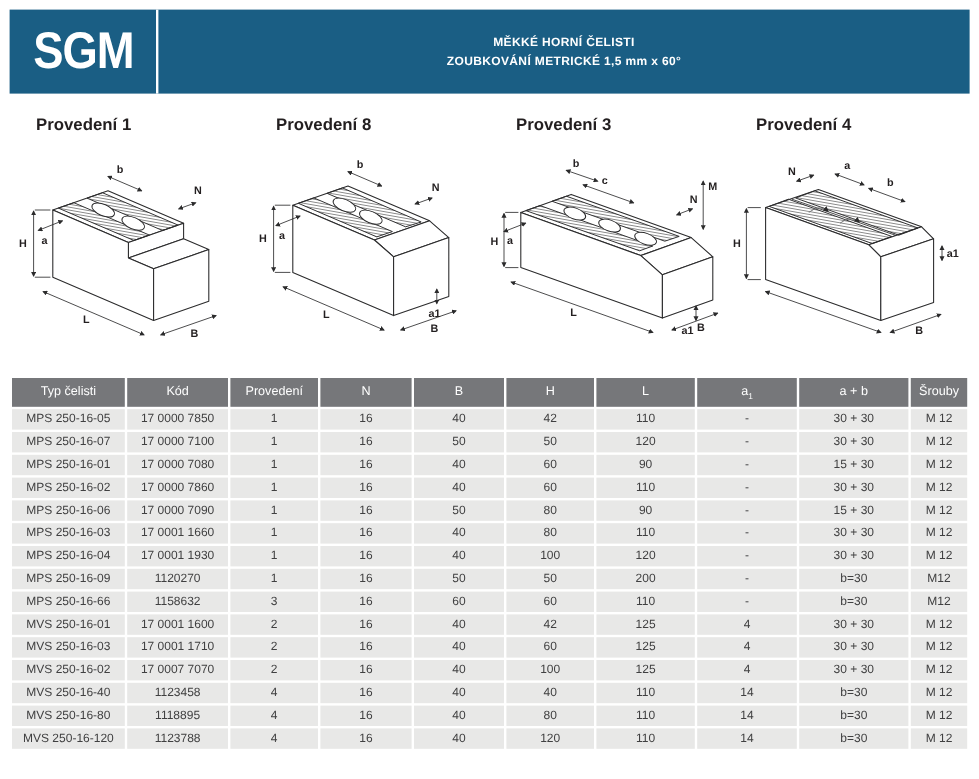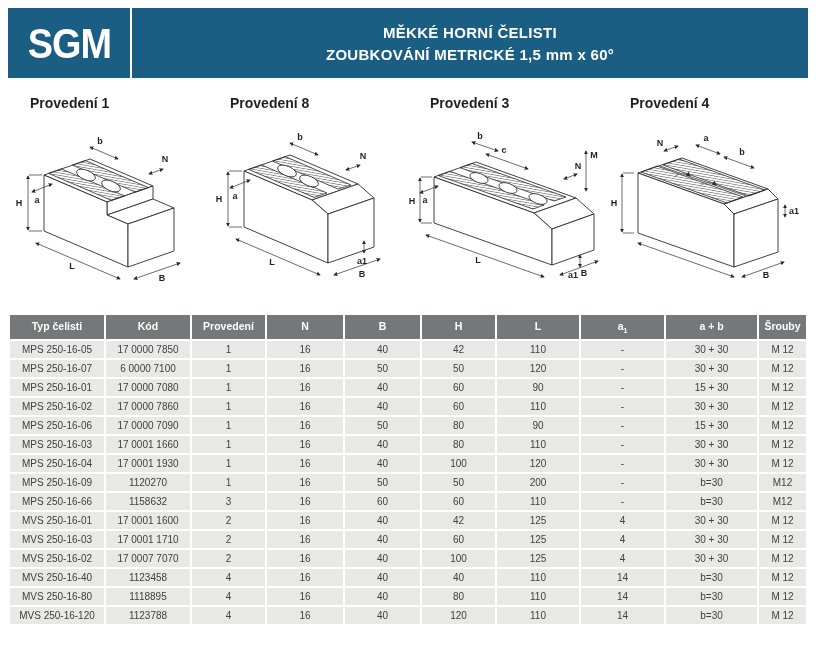--- a/index.html
+++ b/index.html
@@ -7,33 +7,33 @@
     --th-bg:#76777a;
     --row-bg:#e8e8e7;
   }
   html,body{margin:0;padding:0;background:#fff;}
   body{width:816px;height:649px;font-family:"Liberation Sans",sans-serif;overflow:hidden;}
   .page{padding:8px;}
   .banner{height:70px;background:var(--banner-bg);display:flex;color:#fff;}
   .logo-box{width:122px;display:flex;align-items:center;justify-content:center;border-right:2px solid #fff;flex:none;}
   .logo{font-size:43px;font-weight:bold;letter-spacing:-1px;transform:scaleX(.88);display:inline-block;}
   .titles{flex:1;display:flex;flex-direction:column;align-items:center;justify-content:center;gap:5px;}
-  .title-line{font-size:15px;font-weight:bold;letter-spacing:.3px;white-space:nowrap;}
+  .title-line{font-size:10px;font-weight:bold;letter-spacing:.3px;white-space:nowrap;}
   .drawings{display:flex;margin-top:15px;}
   .fig{width:200px;flex:none;}
   .fig h3{margin:2px 0 0 22px;font-size:14px;color:#231f20;font-weight:bold;}
   .fig svg{display:block;margin:2px auto 0;}
   .edge{stroke:#2b2b2c;stroke-width:.9;fill:#fff;stroke-linejoin:round;}
   .hatched{fill:url(#hatch);stroke:#2b2b2c;stroke-width:.8;}
   .hole{fill:#fff;stroke:#2b2b2c;stroke-width:.8;}
   .dim{stroke:#2b2b2c;stroke-width:.7;fill:none;}
   .arc{stroke:#6f7071;stroke-width:.8;fill:none;}
   text.dl{font:bold 9px "Liberation Sans",sans-serif;fill:#231f20;text-anchor:middle;}
   table{border-collapse:separate;border-spacing:2px;width:800px;margin-top:26px;table-layout:fixed;}
-  th{background:var(--th-bg);color:#fff;font-size:10.5px;font-weight:bold;height:24px;text-align:center;padding:0;}
+  th{background:var(--th-bg);color:#fff;font-size:10.5px;font-weight:normal;height:24px;text-align:center;padding:0;}
   th sub{font-size:7px;}
   td{background:var(--row-bg);color:#404041;font-size:10px;text-align:center;height:17px;padding:0;white-space:nowrap;}
 </style>
 </head>
 <body>
 
 <div class="page">
 
   <div class="banner">
     <div class="logo-box">
@@ -215,21 +215,21 @@
     <td>16</td>
     <td>40</td>
     <td>42</td>
     <td>110</td>
     <td>-</td>
     <td>30 + 30</td>
     <td>M 12</td>
   </tr>
         <tr>
     <td>MPS 250-16-07</td>
-    <td>6 0000 7100</td>
+    <td>17 0000 7100</td>
     <td>1</td>
     <td>16</td>
     <td>50</td>
     <td>50</td>
     <td>120</td>
     <td>-</td>
     <td>30 + 30</td>
     <td>M 12</td>
   </tr>
         <tr>

